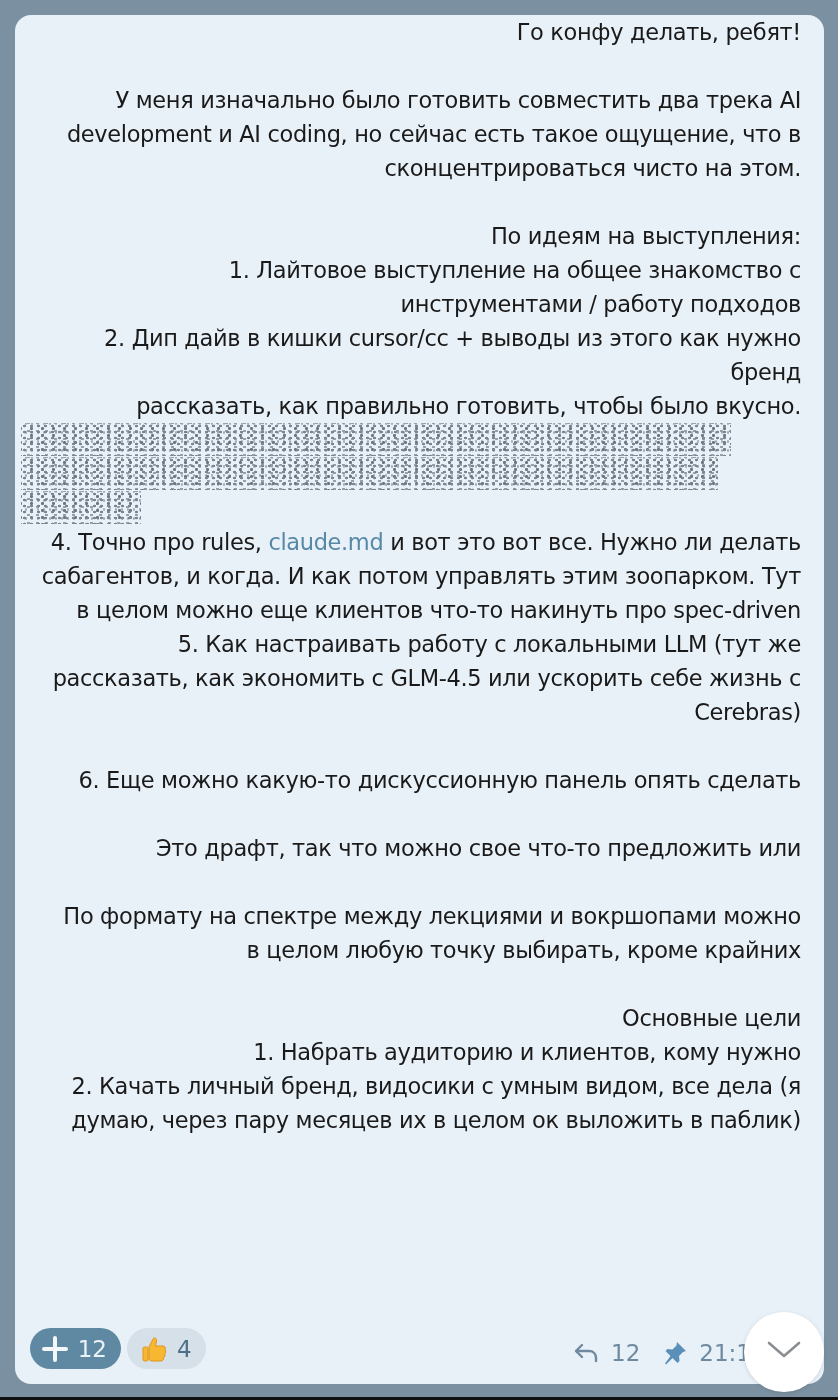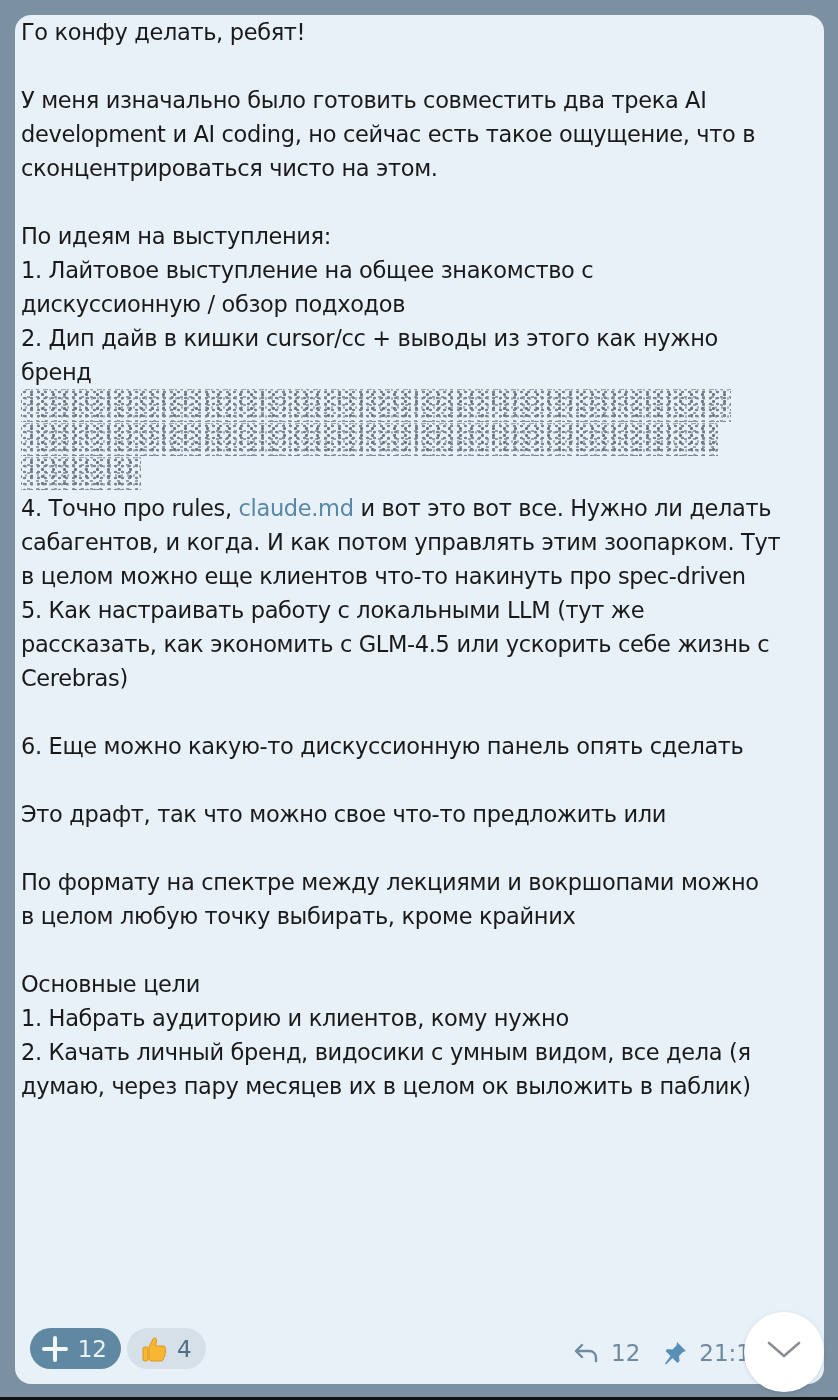--- a/index.html
+++ b/index.html
@@ -35,20 +35,21 @@
       top: 15px;
       width: 780px;
       color: #1a1a1a;
       font-size: 22.5px;
       letter-spacing: -0.35px;
     }
     .line {
       height: 34px;
       line-height: 34px;
       white-space: nowrap;
+      text-align: right;
     }
     .bold { font-weight: normal; }
     .link { color: #5788a6; }
     .spoiler-line {
       height: 34px;
       position: relative;
     }
     .spoiler {
       position: absolute;
       left: 0;
@@ -166,23 +167,24 @@
 <div class="msg-text">
   <div id="lines-before">
       <div class="line">Го конфу делать, ребят!</div>
       <div class="line"></div>
       <div class="line">У меня изначально было готовить совместить два трека AI</div>
       <div class="line">development и AI coding, но сейчас есть такое ощущение, что в</div>
       <div class="line">сконцентрироваться чисто на этом.</div>
       <div class="line"></div>
       <div class="line bold">По идеям на выступления:</div>
       <div class="line">1. Лайтовое выступление на общее знакомство с</div>
-      <div class="line">дискуссионную / обзор подходов</div>
+      <div class="line">инструментами / работу подходов</div>
       <div class="line">2. Дип дайв в кишки cursor/cc + выводы из этого как нужно</div>
       <div class="line">бренд</div>
+      <div class="line">рассказать, как правильно готовить, чтобы было вкусно.</div>
     </div>
 
   <div>
     <div class="spoiler-line">
         <span class="spoiler" id="sp0" style="width: 710px;"></span>
       </div>
     <div class="spoiler-line">
         <span class="spoiler" id="sp1" style="width: 697px;"></span>
       </div>
     <div class="spoiler-line">

